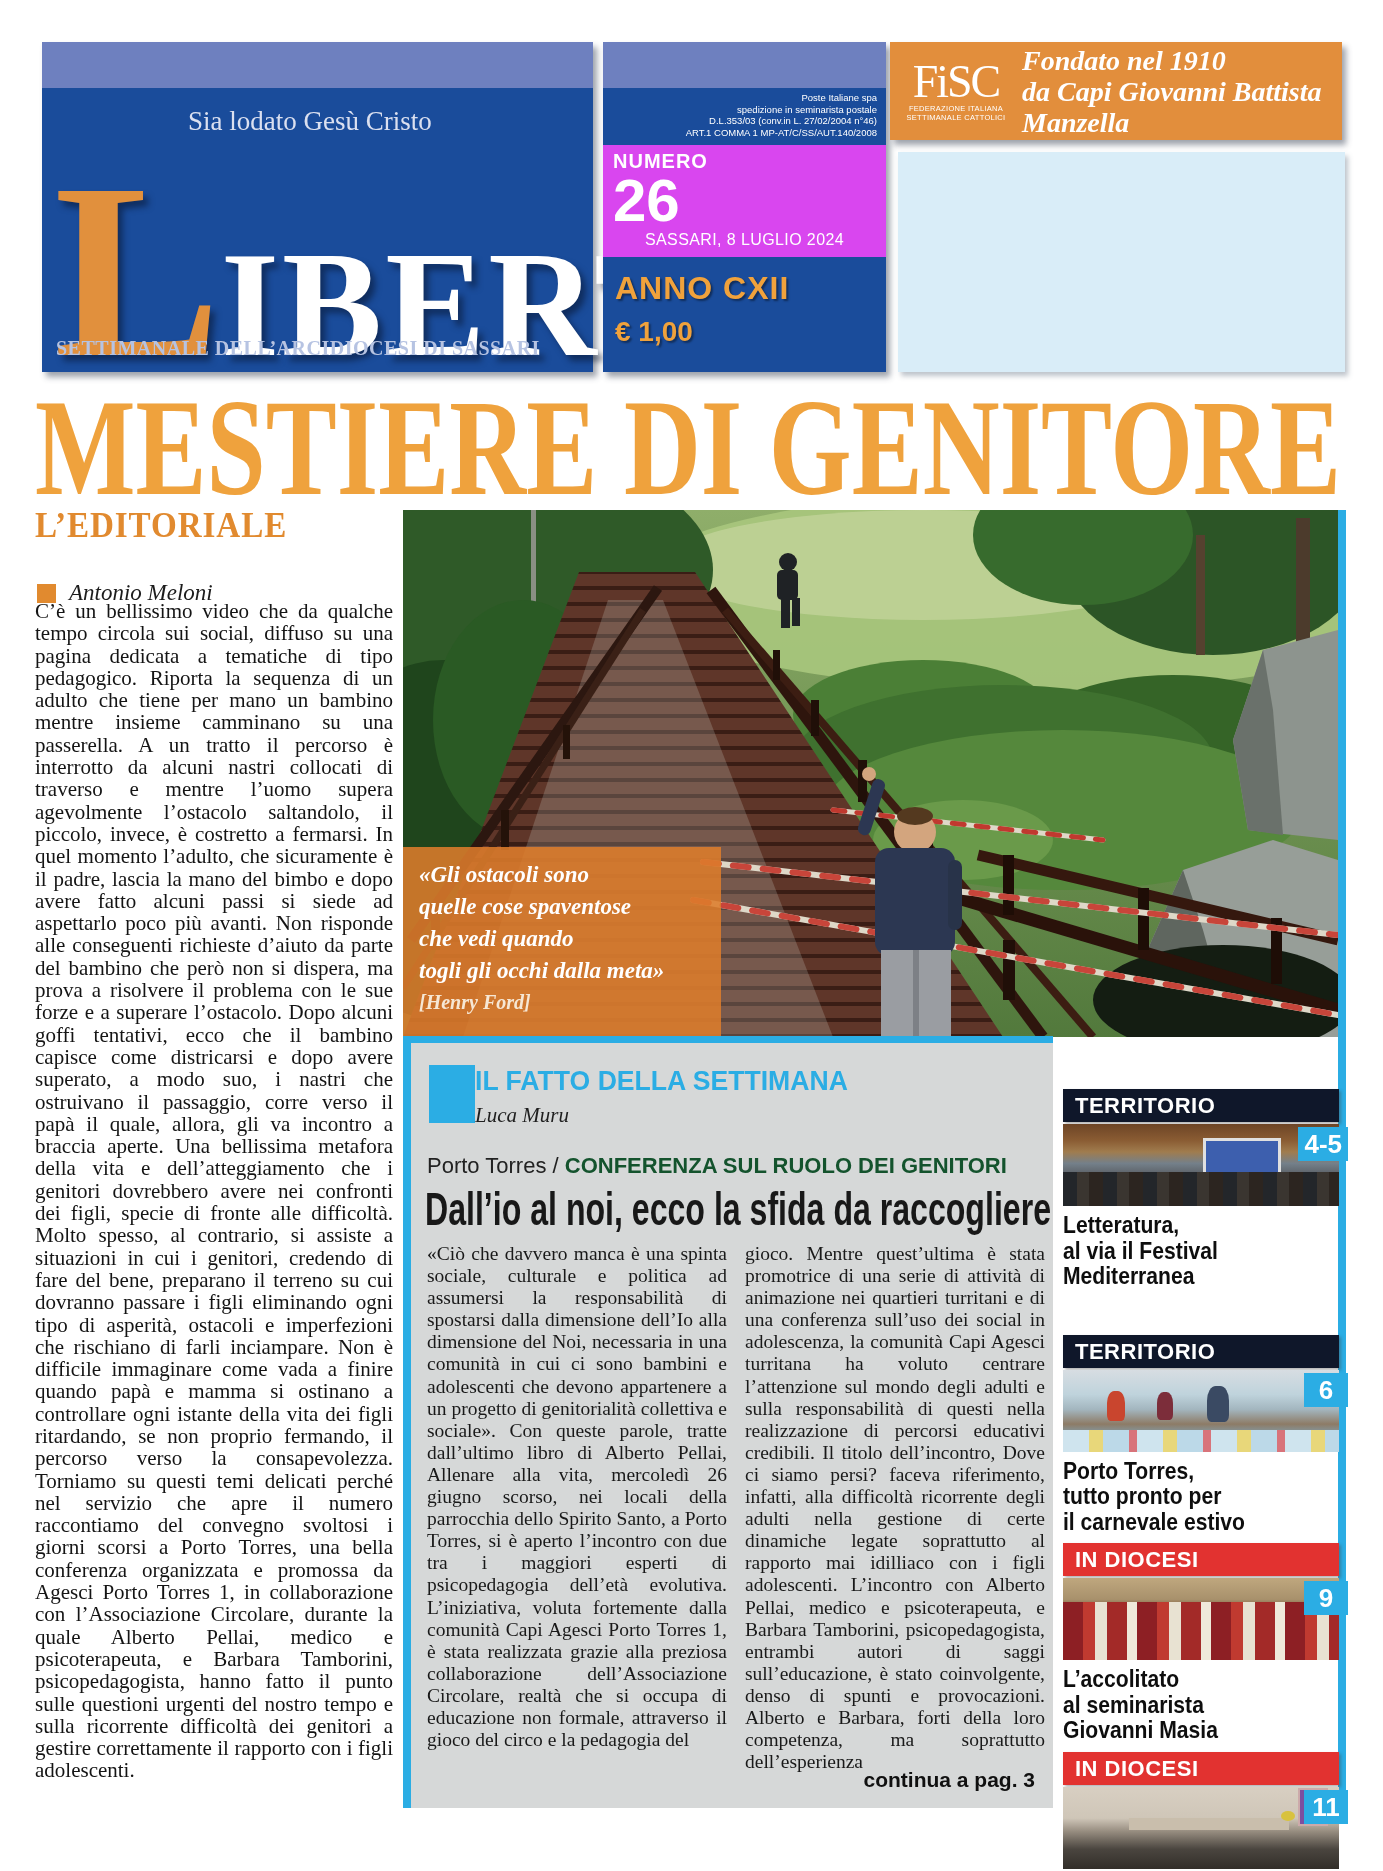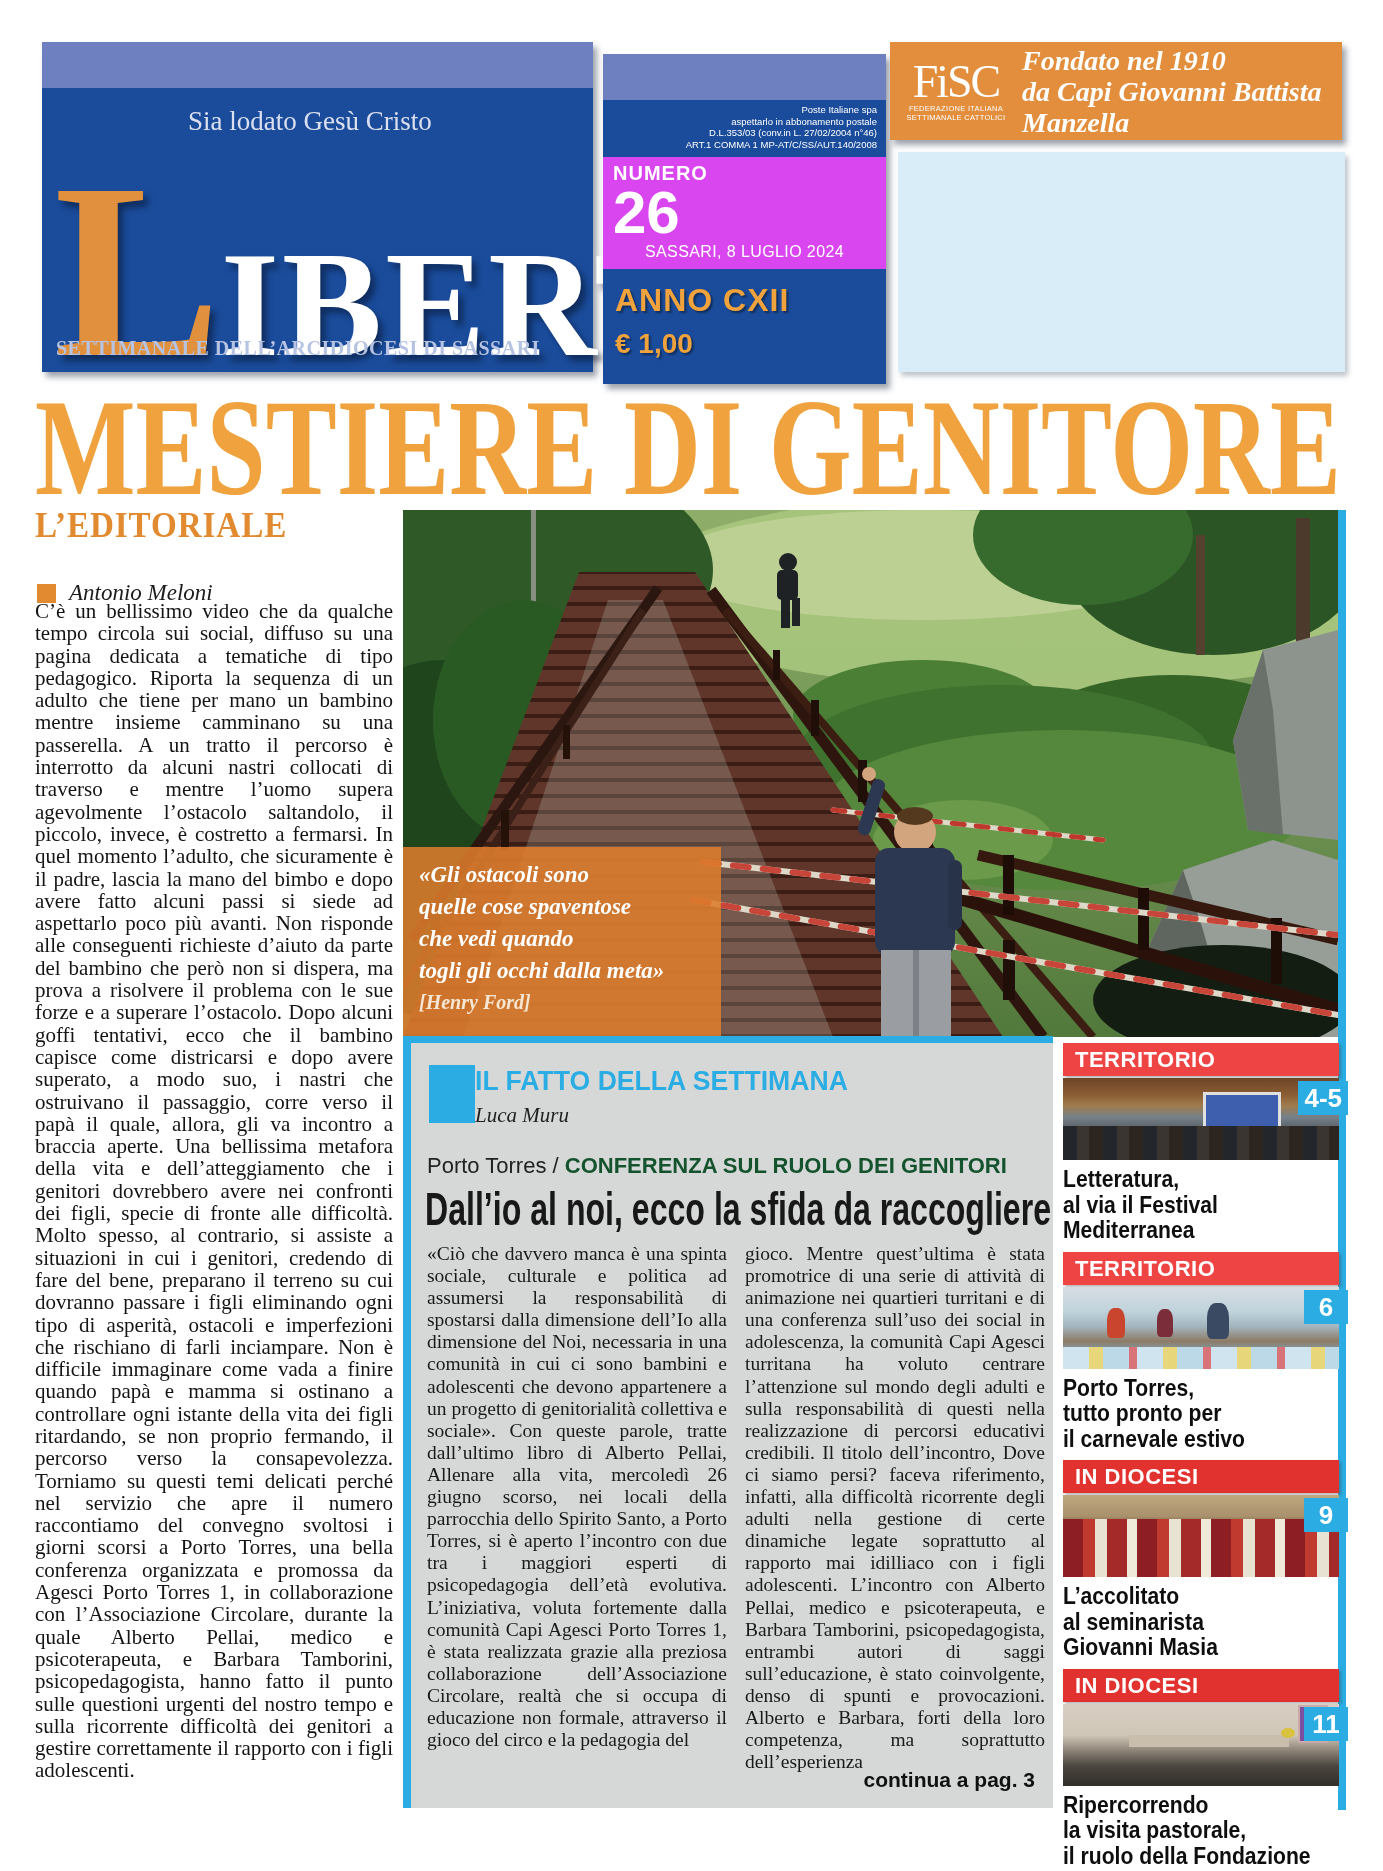--- a/index.html
+++ b/index.html
@@ -12,21 +12,21 @@
   .mh-strip{position:absolute;top:0;left:0;right:0;height:46px;background:#6e80bf;}
   .mh-tagline{position:absolute;left:146px;top:64px;font-size:27px;color:#dbe0f0;}
   .mh-word{position:absolute;left:12px;bottom:22px;white-space:nowrap;line-height:0;
            text-shadow:5px 6px 6px rgba(8,20,45,.55);}
   .mh-L{font-size:250px;font-weight:bold;color:#e1903d;}
   .mh-rest{font-size:150px;font-weight:bold;color:#ffffff;letter-spacing:3px;}
   .mh-sub{position:absolute;left:14px;bottom:12px;font-weight:bold;font-size:20px;
           color:#b6c3e2;letter-spacing:0.5px;}
 
   .mh-mid{position:absolute;left:603px;top:42px;width:283px;height:330px;background:#1a4c9b;
-          box-shadow:4px 5px 6px rgba(40,50,70,.45);margin-top:12px;}
+          box-shadow:4px 5px 6px rgba(40,50,70,.45);}
   .postal{position:absolute;top:50px;right:9px;text-align:right;color:#fff;
           font-family:"Liberation Sans",sans-serif;font-size:9.5px;line-height:11.5px;}
   .num-band{position:absolute;top:103px;left:0;right:0;height:112px;background:#d946ef;
             color:#fff;font-family:"Liberation Sans",sans-serif;padding:5px 10px;box-sizing:border-box;}
   .numero-label{font-size:20px;font-weight:bold;letter-spacing:1px;}
   .numero-big{font-size:60px;font-weight:bold;line-height:0.92;}
   .numero-date{font-size:16px;font-weight:normal;letter-spacing:0.4px;margin-top:3px;text-align:center;}
   .anno{position:absolute;top:228px;left:12px;font-family:"Liberation Sans",sans-serif;
         font-weight:bold;font-size:32px;color:#f0a23c;letter-spacing:1px;
         text-shadow:2px 2px 2px rgba(0,0,0,.4);}
@@ -83,21 +83,21 @@
   .feat-col.c2{left:334px;}
   .continua{position:absolute;right:18px;bottom:16px;font-family:"Liberation Sans",sans-serif;
             font-weight:bold;font-size:21px;color:#101010;}
 
   
   .sidebar{position:absolute;left:1063px;top:1043px;width:276px;}
   .sb-item{margin-bottom:9px;position:relative;}
   .sb-bar{height:33px;color:#fff;font-family:"Liberation Sans",sans-serif;font-weight:bold;
           font-size:22px;letter-spacing:0.5px;line-height:33px;padding-left:12px;box-sizing:border-box;
           box-shadow:2px 2px 3px rgba(60,60,60,.4);}
-  .sb-bar.green{background:#ef4444;}
+  .sb-bar.green{background:#0f172a;margin-top:46px;}
   .sb-bar.red{background:#e23230;}
   .sb-photo{position:relative;height:82px;margin-top:2px;overflow:visible;}
   .sb-photo .ph{position:absolute;inset:0;overflow:hidden;}
   .sb-badge{position:absolute;top:3px;right:-9px;min-width:44px;height:34px;background:#2bade4;
             color:#fff;font-family:"Liberation Sans",sans-serif;font-weight:bold;font-size:26px;
             text-align:center;line-height:34px;padding:0 6px;box-sizing:border-box;z-index:3;}
   .sb-title{margin-top:6px;font-family:"Liberation Sans",sans-serif;font-weight:bold;font-size:24px;
             line-height:25.5px;color:#0e0e0e;transform:scaleX(.88);transform-origin:left top;width:114%;}
 
   
@@ -128,21 +128,21 @@
     <div class="mh-strip"></div>
     <div class="mh-tagline">Sia lodato Gesù Cristo</div>
     <div class="mh-word"><span class="mh-L">L</span><span class="mh-rest">IBERTÀ</span></div>
     <div class="mh-sub">SETTIMANALE DELL’ARCIDIOCESI DI SASSARI</div>
   </div>
 
   <div class="mh-mid">
     <div class="mh-strip"></div>
     <div class="postal">
       <div>Poste Italiane spa</div>
-      <div>aspettarlo in abbonamento postale</div>
+      <div>spedizione in seminarista postale</div>
       <div>D.L.353/03 (conv.in L. 27/02/2004 n°46)</div>
       <div>ART.1 COMMA 1 MP-AT/C/SS/AUT.140/2008</div>
     </div>
     <div class="num-band">
       <div class="numero-label">NUMERO</div>
       <div class="numero-big">26</div>
       <div class="numero-date">SASSARI, 8 LUGLIO 2024</div>
     </div>
     <div class="anno">ANNO CXII</div>
     <div class="price">€ 1,00</div>

